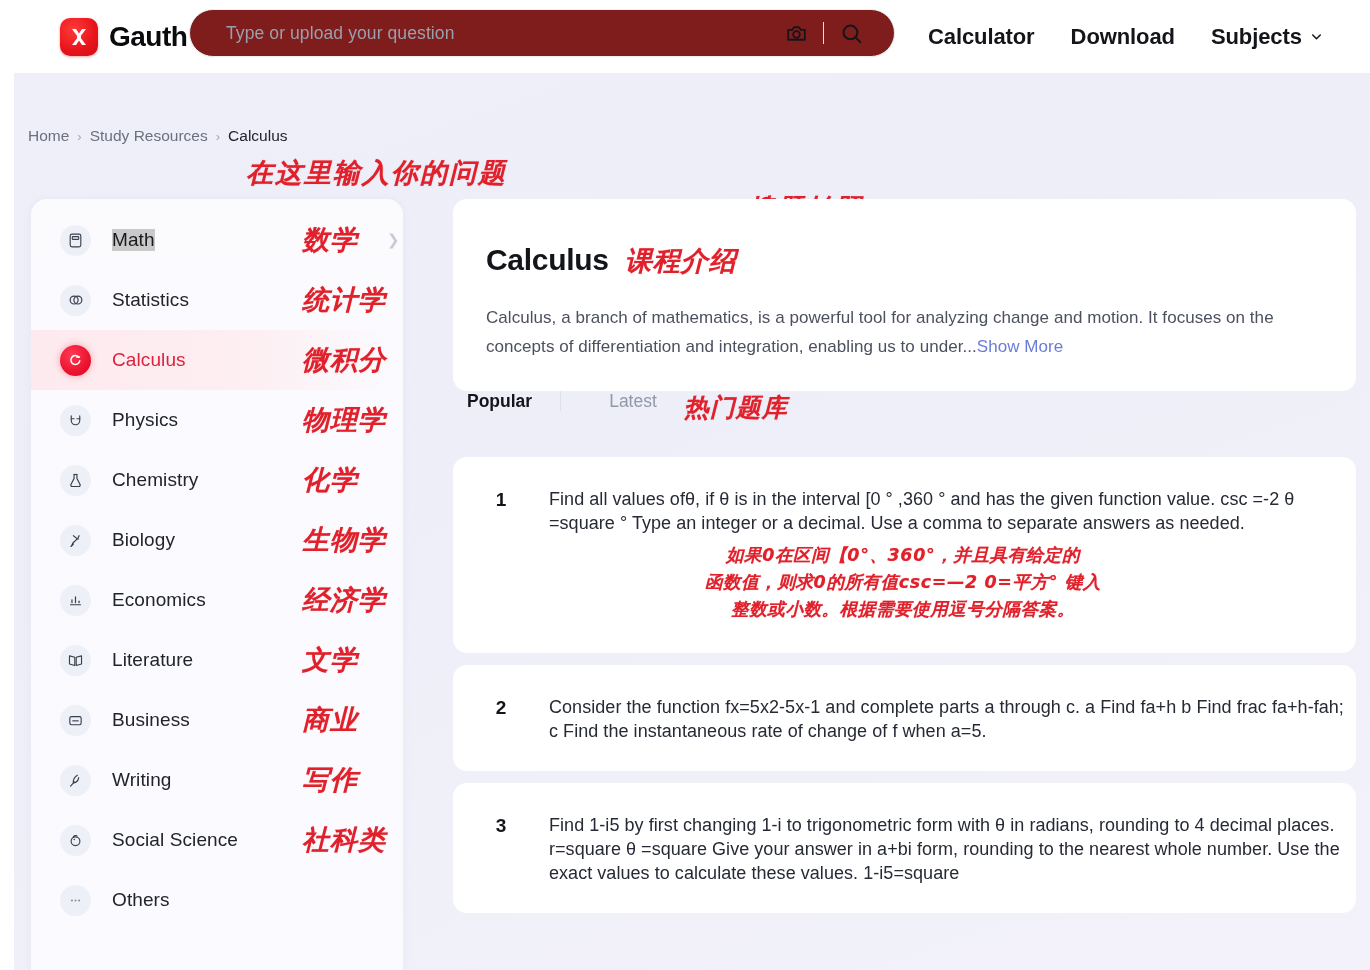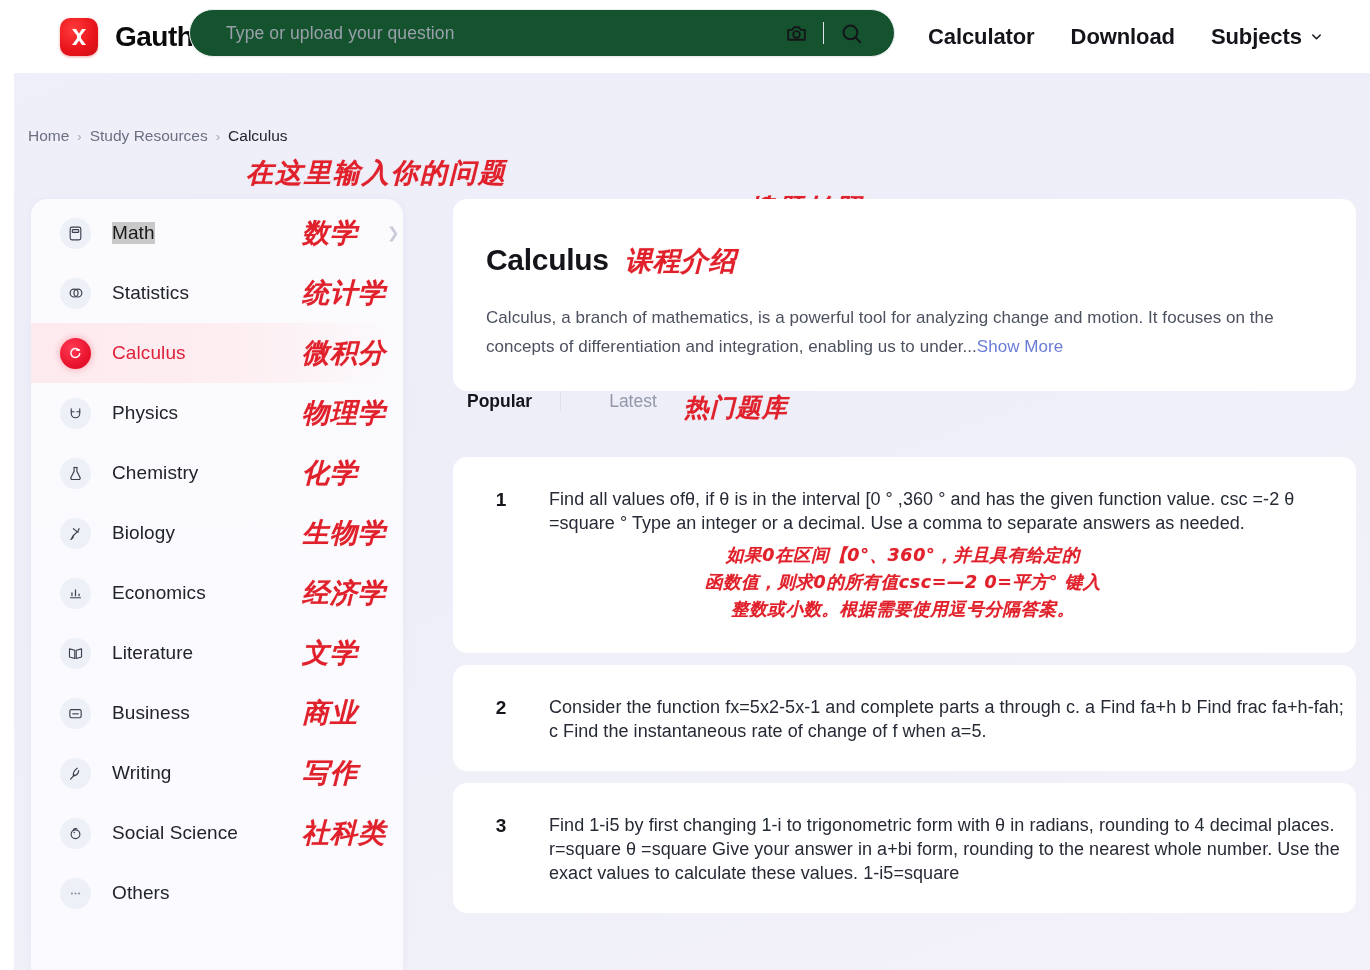--- a/index.html
+++ b/index.html
@@ -10,35 +10,35 @@
     color:#1b1b1f;
     position:relative;
   }
 
   
   .header {
     position:absolute; left:0; top:0; width:1370px; height:73px;
     background:#ffffff; z-index:30;
     display:flex; align-items:center;
   }
-  .brand { display:flex; align-items:center; gap:17px; margin-left:16px;padding-left:44px; }
+  .brand { display:flex; align-items:center; gap:11px; margin-left:16px;padding-left:44px; }
   .logo-mark {
     width:38px; height:38px; border-radius:10px;
     background:radial-gradient(circle at 35% 30%, #ff3b3b 0%, #e8131a 60%, #cf0f16 100%);
     display:flex; align-items:center; justify-content:center;
     box-shadow:0 1px 3px rgba(200,0,0,.35);
   }
   .logo-mark svg { display:block; }
   .brand-name {
     font-size:28px; font-weight:bold; letter-spacing:-.5px; color:#0b0b0d;
   }
 
   .searchbar {
     position:absolute; left:189px; top:9px; width:706px; height:48px;
-    background:#14532d; border:1px solid #eceef3; border-radius:28px;
+    background:#7f1d1d; border:1px solid #eceef3; border-radius:28px;
     display:flex; align-items:center;
     box-shadow:0 1px 2px rgba(20,20,40,.035);
   }
   .search-placeholder {
     flex:1; margin-left:36px; font-size:17.5px; color:#9aa0ab; letter-spacing:.1px;
   }
   .search-actions { display:flex; align-items:center; gap:0; margin-right:22px; }
   .icon-btn {
     width:42px; height:42px; display:flex; align-items:center; justify-content:center;
     background:transparent; border:none; cursor:pointer;
@@ -78,21 +78,21 @@
   .breadcrumb .sep { color:#a2a7b5; font-size:13px; }
   .breadcrumb .crumb { cursor:pointer; }
   .breadcrumb .crumb.current { color:#22242c; }
 
   
   .sidebar {
     position:absolute; left:31px; top:199px; width:372px; height:771px;
     background:linear-gradient(180deg,#fbfbfe 0%, #fafaff 100%);
     border-radius:16px 16px 0 0;
     box-shadow:0 1px 10px rgba(60,60,120,.05);
-    padding-top:4px;
+    padding-top:11px;
     text-align:right;
   }
   .side-item {
     position:relative; height:60px; display:flex; align-items:center;
     padding-left:29px; cursor:pointer;
   }
   .side-item .bubble {
     width:31px; height:31px; border-radius:50%; background:#eef0f8;
     display:flex; align-items:center; justify-content:center; flex:0 0 auto;
   }

